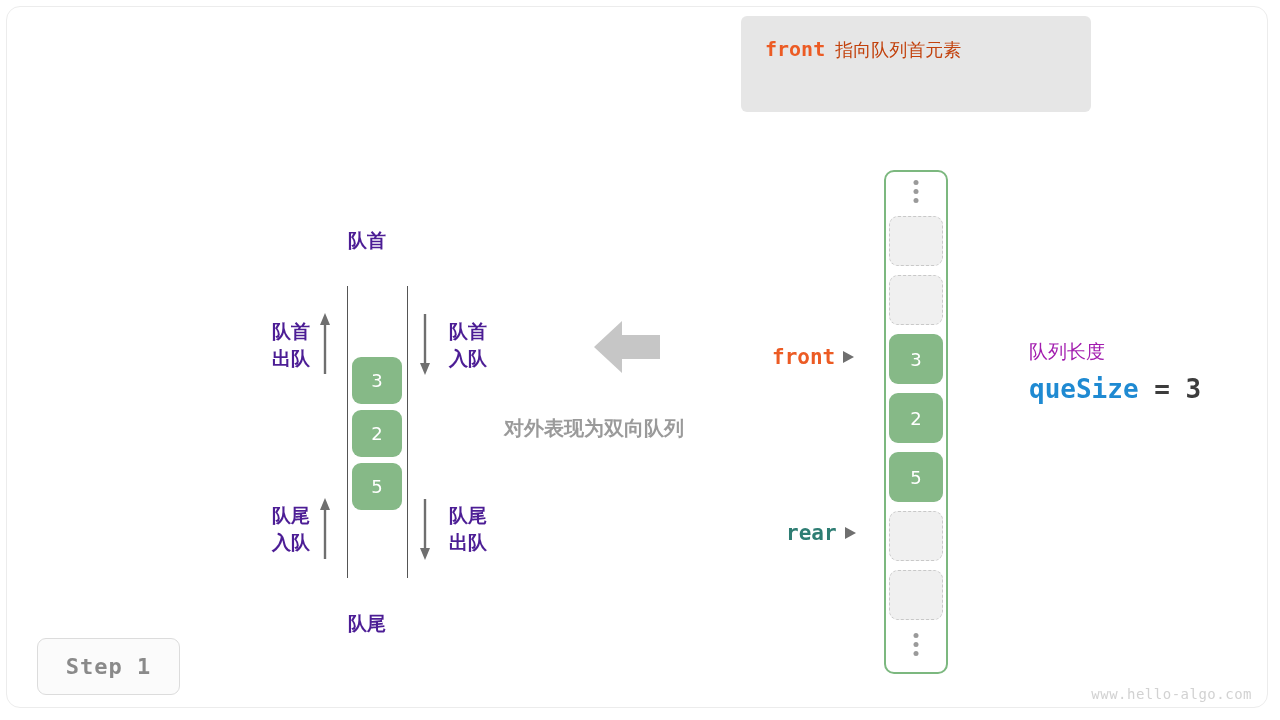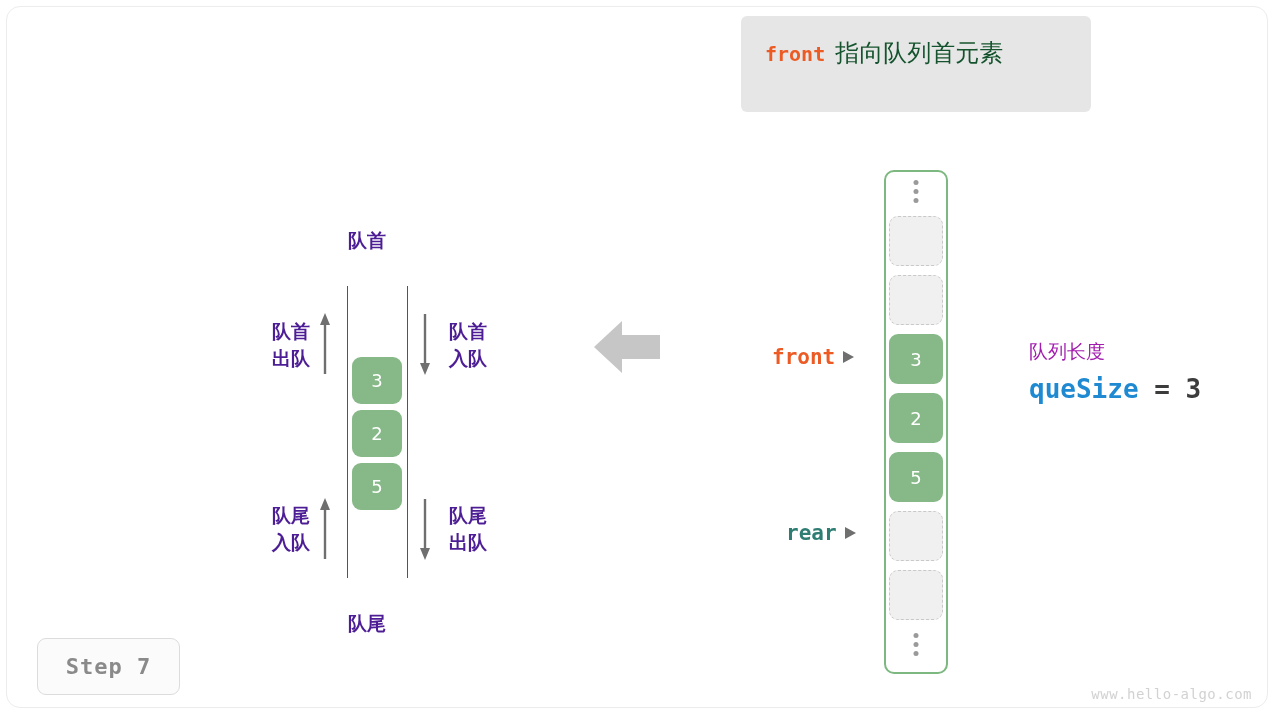--- a/index.html
+++ b/index.html
@@ -62,22 +62,22 @@
   }
   #legend-line-1 { top: 21px; }
   #legend-line-2 { top: 56px; }
   .legend-key {
     font-family: "DejaVu Sans Mono", "Liberation Mono", monospace;
     font-weight: bold;
     font-size: 20px;
   }
   .legend-desc {
     font-family: "DejaVu Sans", "Liberation Sans", sans-serif;
-    color: #14532d;
-    font-size: 24px;
+    color: #c2410c;
+    font-size: 18px;
     margin-left: 10px;
     text-align: center;
   }
 
   
   #formula {
     position: absolute;
     left: 762px; top: 120px;
     font-size: 22px;
     white-space: nowrap;
@@ -337,20 +337,21 @@
   <svg class="thin-arrow" id="arrow-tail-out" viewBox="0 0 14 64">
     <line x1="7" y1="2" x2="7" y2="52" stroke="#6f6f6f" stroke-width="2.4"></line>
     <polygon points="7,63 2,51 12,51" fill="#6f6f6f"></polygon>
   </svg>
 
   <svg id="big-arrow" viewBox="0 0 66 54">
     <polygon points="0,27 28,1 28,15 66,15 66,39 28,39 28,53" fill="#c6c6c6"></polygon>
   </svg>
 
   <div id="middle-note" class="cn">
+    <div>对外表现为双向队列</div>
   </div>
 
   <div id="array-frame"></div>
 
   <div class="ellipsis-dots" id="dots-top" style="left:916px;">
     <span></span>
       <span></span>
       <span></span>
   </div>
   <div class="ellipsis-dots" id="dots-bottom" style="left:916px;">
@@ -378,16 +379,16 @@
 
   <div id="size-note">
     <span class="title">队列长度</span>
     <span class="expr mono">
       <span class="c-size">queSize</span>
       <span class="op">=</span>
       <span class="op">3</span>
     </span>
   </div>
 
-  <div id="step-badge">Step 7</div>
+  <div id="step-badge">Step 1</div>
 
   <div id="watermark">www.hello-algo.com</div>
 </div>
 
 </body></html>

